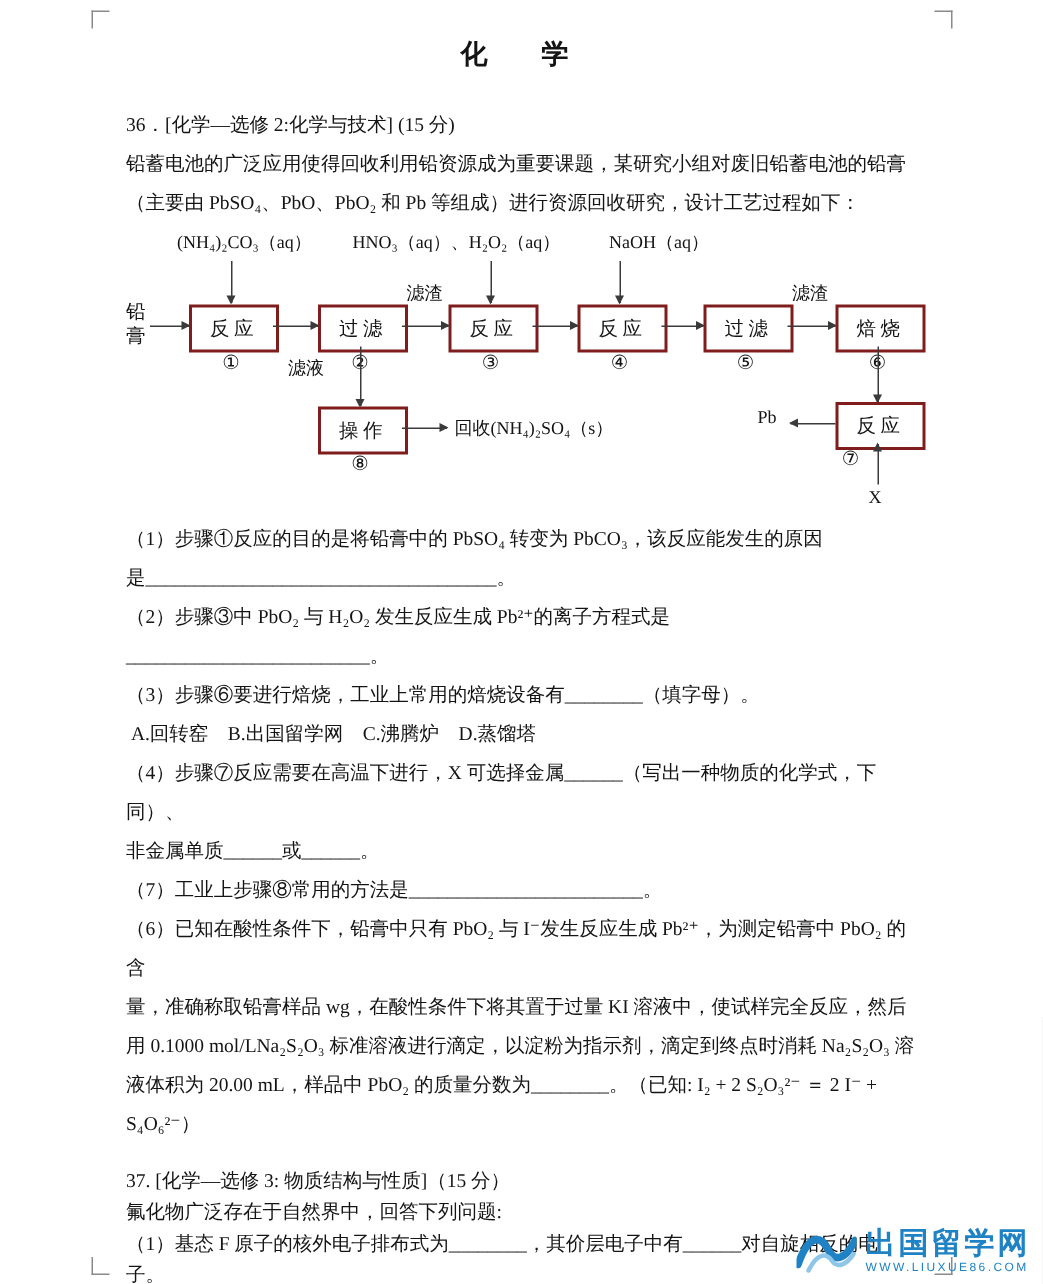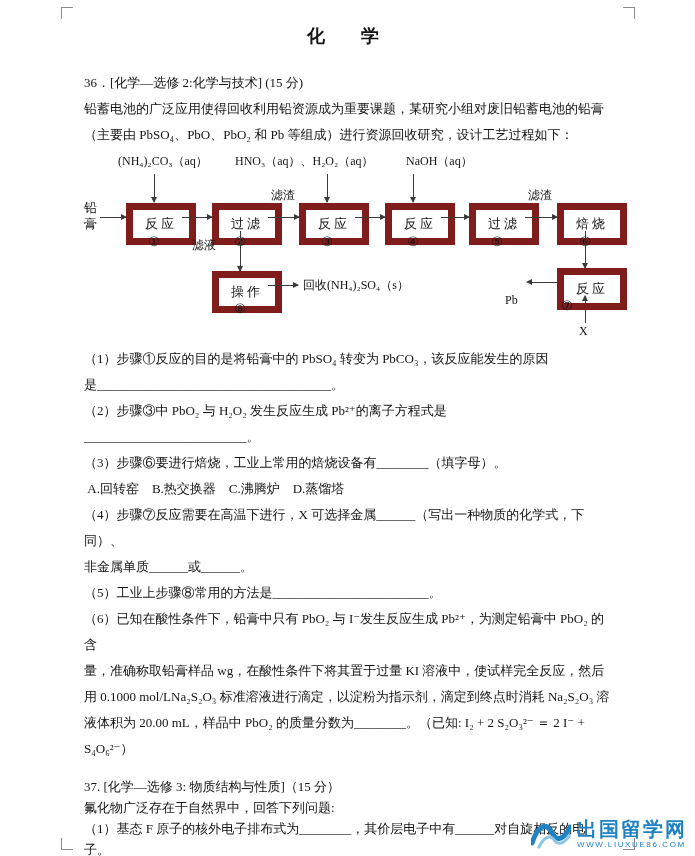--- a/index.html
+++ b/index.html
@@ -13,21 +13,21 @@
   .q37-block{margin-top:14px;}
   .q37-block .line{line-height:21px;}
   
   .crop{position:absolute;width:11px;height:11px;}
   .crop.tl{left:61px;top:7px;border-left:1px solid #8a8a8a;border-top:1px solid #8a8a8a;}
   .crop.tr{left:623px;top:7px;border-right:1px solid #8a8a8a;border-top:1px solid #8a8a8a;}
   .crop.bl{left:61px;top:838px;border-left:1px solid #8a8a8a;border-bottom:1px solid #8a8a8a;}
   .crop.br{left:623px;top:838px;border-right:1px solid #8a8a8a;border-bottom:1px solid #8a8a8a;}
   
   .flowchart{position:relative;height:196px;margin-top:2px;font-size:12px;}
-  .fbox{position:absolute;width:56px;height:28px;border:7px solid #7f1d1d;display:flex;
+  .fbox{position:absolute;width:56px;height:28px;border:2px solid #7f1d1d;display:flex;
         align-items:center;justify-content:center;font-size:13px;letter-spacing:3px;background:#fff;}
   .fnum{position:absolute;width:56px;text-align:center;font-size:13px;line-height:14px;}
   .flabel{position:absolute;white-space:nowrap;font-size:12px;line-height:14px;}
   .finput{position:absolute;width:16px;font-size:13px;line-height:16px;text-align:left;word-break:break-all;}
   .hline,.vline{position:absolute;background:#3a3a3a;}
   .hline{height:1px;}
   .vline{width:1px;}
   .hline.ar::after{content:"";position:absolute;width:0;height:0;right:-1px;top:-3px;
         border-left:6px solid #3a3a3a;border-top:3.5px solid transparent;border-bottom:3.5px solid transparent;}
   .hline.al::before{content:"";position:absolute;width:0;height:0;left:-1px;top:-3px;
@@ -100,33 +100,33 @@
       <i class="vline ad" style="left:156px;top:81px;height:40px;"></i>
       <div class="fbox" style="left:128px;top:121px;">操作</div>
       <span class="fnum" style="left:128px;top:152px;">⑧</span>
       <i class="hline ar" style="left:184px;top:135px;width:30px;"></i>
       <span class="flabel" style="left:219px;top:128px;text-align:center;">回收(NH₄)₂SO₄（s）</span>
 
       <i class="vline ad" style="left:501px;top:81px;height:37px;"></i>
       <div class="fbox" style="left:473px;top:118px;">反应</div>
       <span class="fnum" style="left:468px;top:149px;width:30px;">⑦</span>
       <i class="hline al" style="left:443px;top:132px;width:30px;"></i>
-      <span class="flabel" style="left:421px;top:143px;">Pb</span>
+      <span class="flabel" style="left:421px;top:121px;">Pb</span>
       <i class="vline au" style="left:501px;top:146px;height:27px;"></i>
       <span class="flabel" style="left:495px;top:174px;">X</span>
     </div>
 
     <p class="line">（1）步骤①反应的目的是将铅膏中的 PbSO₄ 转变为 PbCO₃，该反应能发生的原因</p>
     <p class="line">是____________________________________。</p>
     <p class="line">（2）步骤③中 PbO₂ 与 H₂O₂ 发生反应生成 Pb²⁺的离子方程式是_________________________。</p>
     <p class="line">（3）步骤⑥要进行焙烧，工业上常用的焙烧设备有________（填字母）。</p>
-    <p class="line"> A.回转窑    B.热交换器    C.沸腾炉    D.蒸馏塔</p>
+    <p class="line"> A.回转窑    B.出国留学网    C.沸腾炉    D.蒸馏塔</p>
     <p class="line">（4）步骤⑦反应需要在高温下进行，X 可选择金属______（写出一种物质的化学式，下同）、</p>
     <p class="line">非金属单质______或______。</p>
-    <p class="line">（5）工业上步骤⑧常用的方法是________________________。</p>
+    <p class="line">（7）工业上步骤⑧常用的方法是________________________。</p>
     <p class="line">（6）已知在酸性条件下，铅膏中只有 PbO₂ 与 I⁻发生反应生成 Pb²⁺，为测定铅膏中 PbO₂ 的含</p>
     <p class="line">量，准确称取铅膏样品 wg，在酸性条件下将其置于过量 KI 溶液中，使试样完全反应，然后</p>
     <p class="line">用 0.1000 mol/LNa₂S₂O₃ 标准溶液进行滴定，以淀粉为指示剂，滴定到终点时消耗 Na₂S₂O₃ 溶</p>
     <p class="line">液体积为 20.00 mL，样品中 PbO₂ 的质量分数为________。（已知: I₂ + 2 S₂O₃²⁻ ＝ 2 I⁻ +</p>
     <p class="line">S₄O₆²⁻）</p>
 
     <div class="q37-block">
       <p class="line">37. [化学—选修 3: 物质结构与性质]（15 分）</p>
       <p class="line">氟化物广泛存在于自然界中，回答下列问题:</p>
       <p class="line">（1）基态 F 原子的核外电子排布式为________，其价层电子中有______对自旋相反的电子。</p>

